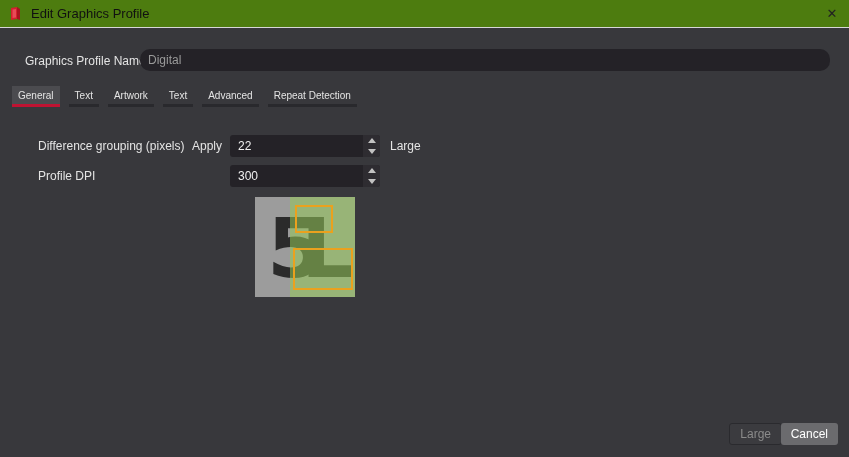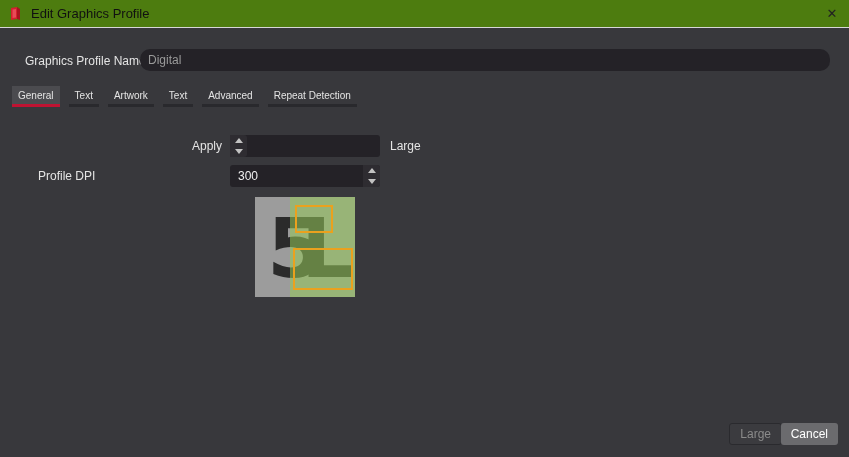--- a/index.html
+++ b/index.html
@@ -216,22 +216,24 @@
 
   <div class="tabs">
     <div class="tab selected">General</div>
     <div class="tab">Text</div>
     <div class="tab">Artwork</div>
     <div class="tab">Text</div>
     <div class="tab">Advanced</div>
     <div class="tab">Repeat Detection</div>
   </div>
 
+  <span class="field-label lbl-diff">Difference grouping (pixels)</span>
   <span class="field-label lbl-small">Apply</span>
   <div class="spinbox row1">
+    <input class="spin-input" type="text" value="22" style="">
     <div class="spin-buttons">
       <div class="spin-up">
           <span class="tri-up"></span>
         </div>
       <div class="spin-down">
           <span class="tri-down"></span>
         </div>
     </div>
   </div>
   <span class="field-label lbl-large">Large</span>

